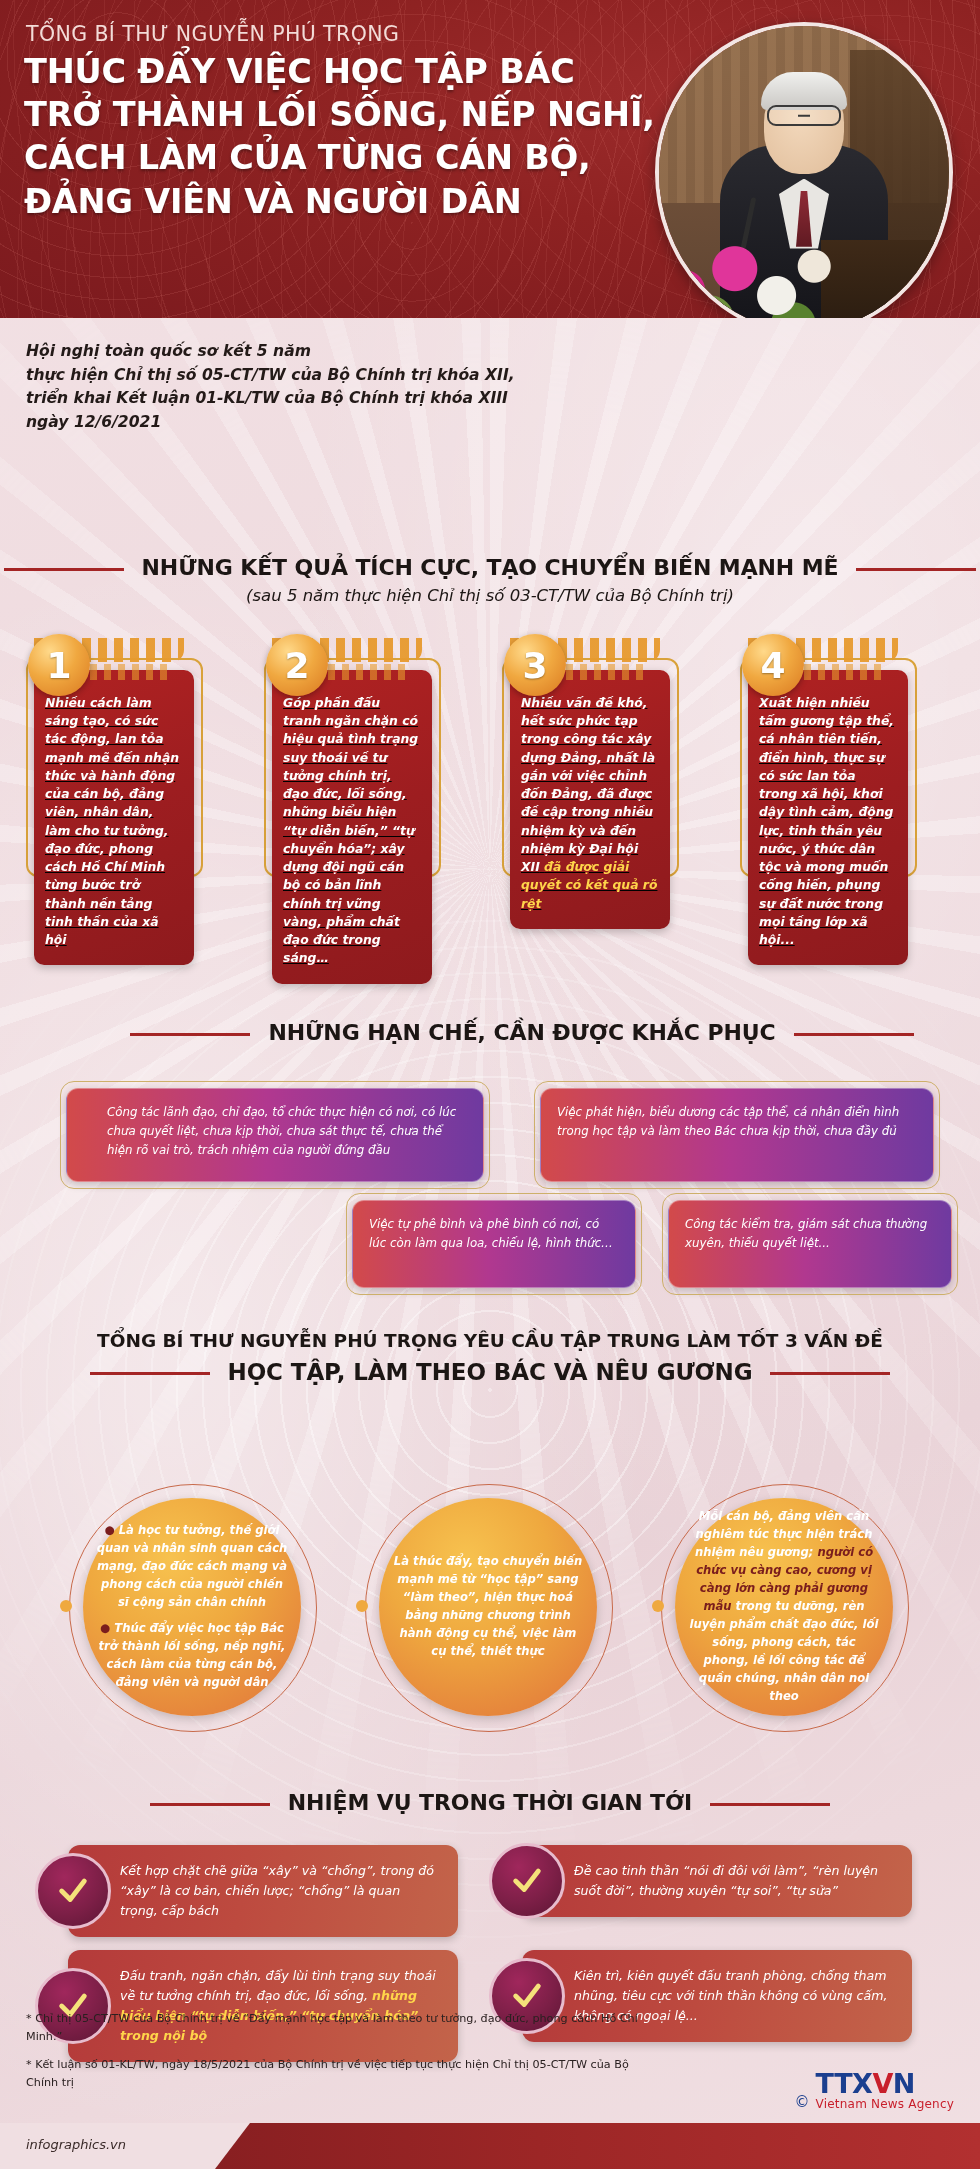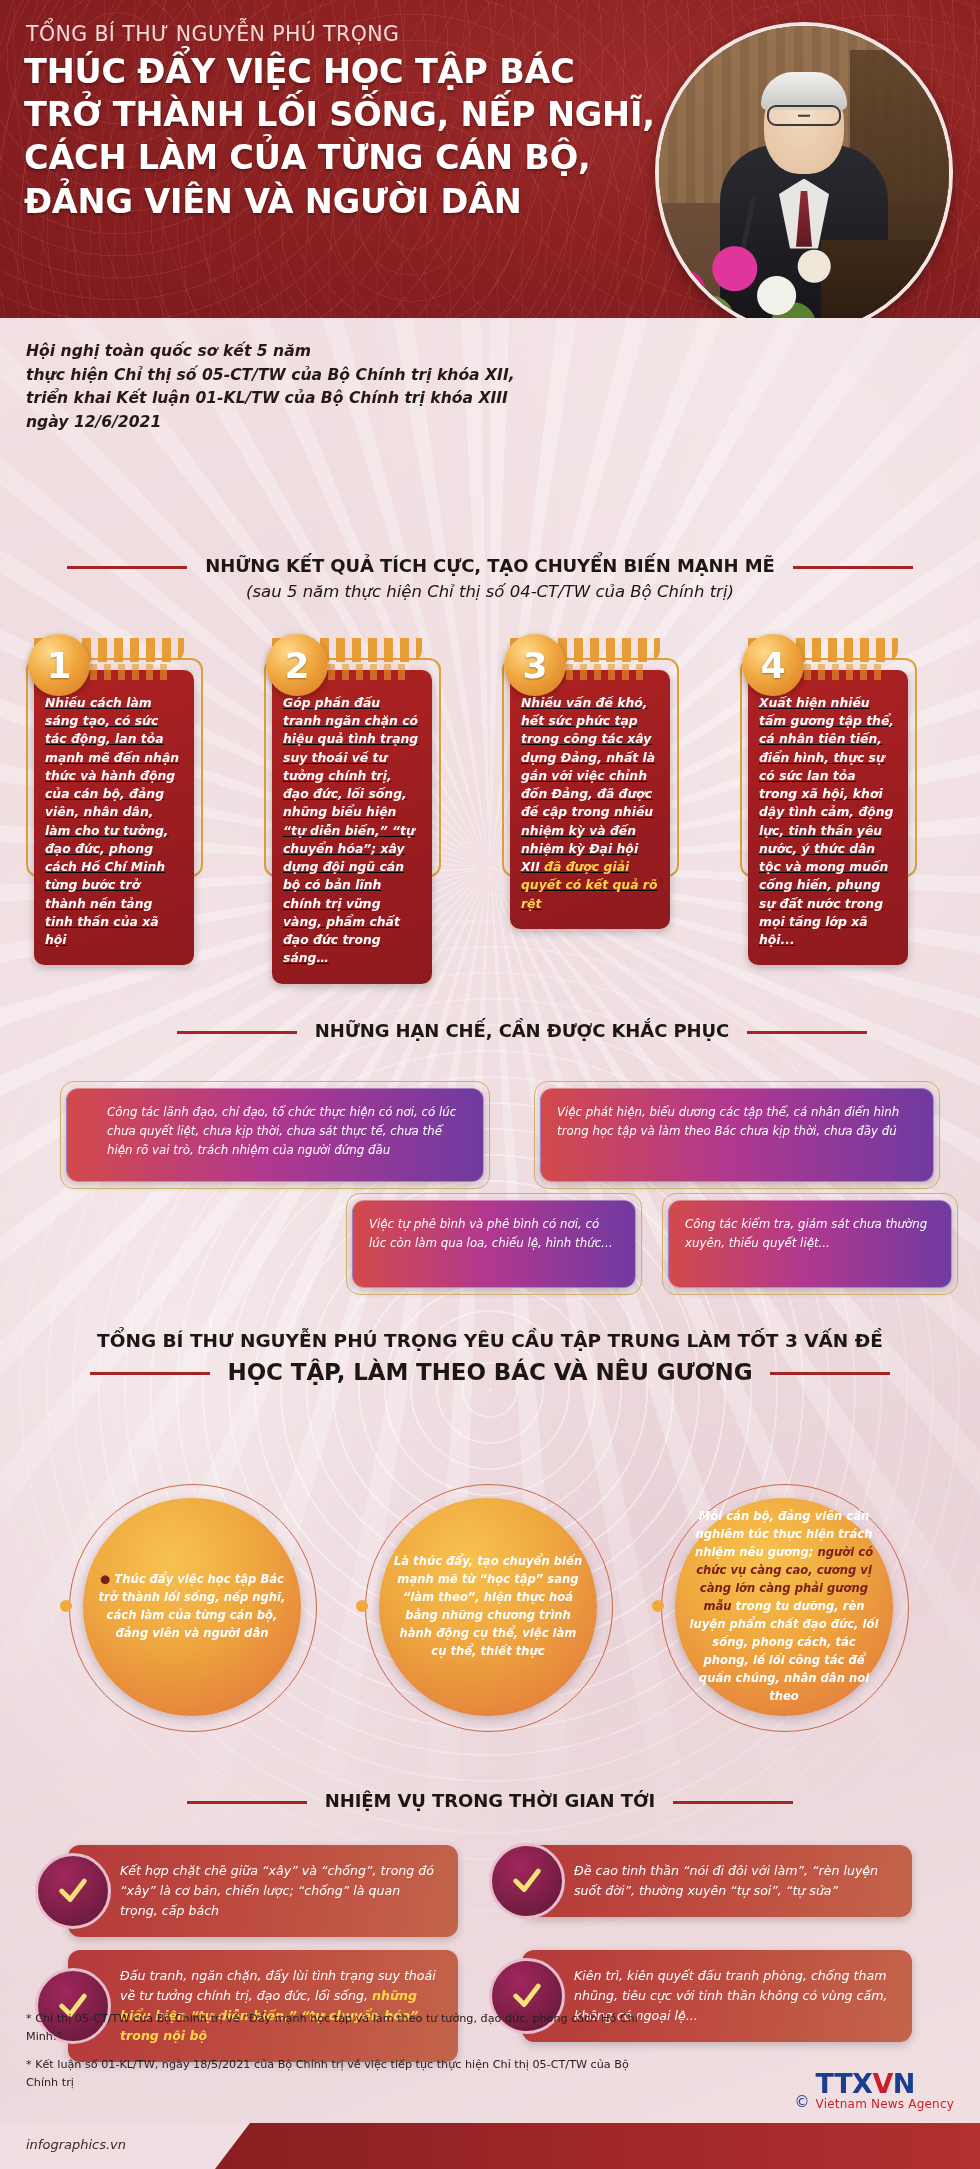--- a/index.html
+++ b/index.html
@@ -91,21 +91,21 @@
       radial-gradient(circle at 8% 90%, #4f7a2a 0 20px, transparent 21px);}
   .portrait .podium{position:absolute;right:4%;bottom:0;width:40%;height:30%;
     background:linear-gradient(180deg,#3f2a18,#2a1c10);}
 
   
   .subtitle{position:absolute;left:26px;top:340px;width:560px;
     font-style:italic;font-weight:700;font-size:15.6px;line-height:1.52;color:#231a18;}
 
   
   .sec-head{position:absolute;left:0;width:980px;text-align:center;}
-  .sec-head .t1{font-weight:700;font-size:18px;color:#1c1614;letter-spacing:-.1px;
+  .sec-head .t1{font-weight:700;font-size:22px;color:#1c1614;letter-spacing:-.1px;
     display:inline-block;position:relative;}
   .sec-head .t1:before,.sec-head .t1:after{content:"";position:absolute;top:50%;
     width:120px;height:3px;background:#a42525;}
   .sec-head .t1:before{right:100%;margin-right:18px;}
   .sec-head .t1:after{left:100%;margin-left:18px;}
   .sec-head .t2{display:block;margin-top:6px;font-style:italic;font-size:16.5px;color:#1c1614;}
 
   
   .ncard{position:absolute;width:180px;}
   .ncard .frame{position:absolute;left:6px;top:18px;width:173px;height:215px;
@@ -216,21 +216,21 @@
 
   <div class="subtitle">
     <div>Hội nghị toàn quốc sơ kết 5 năm</div>
     <div>thực hiện Chỉ thị số 05-CT/TW của Bộ Chính trị khóa XII,</div>
     <div>triển khai Kết luận 01-KL/TW của Bộ Chính trị khóa XIII</div>
     <div>ngày 12/6/2021</div>
   </div>
 
   <div class="sec-head" style="top:555px;">
     <span class="t1">NHỮNG KẾT QUẢ TÍCH CỰC, TẠO CHUYỂN BIẾN MẠNH MẼ</span>
-    <span class="t2">(sau 5 năm thực hiện Chỉ thị số 04-CT/TW của Bộ Chính trị)</span>
+    <span class="t2">(sau 5 năm thực hiện Chỉ thị số 03-CT/TW của Bộ Chính trị)</span>
   </div>
 
   <div class="ncard" style="left:20px;top:640px;">
     <div class="frame"></div>
     <div class="body">
       <div class="txt">Nhiều cách làm sáng tạo, có sức tác động, lan tỏa mạnh mẽ đến nhận thức và hành động của cán bộ, đảng viên, nhân dân, làm cho tư tưởng, đạo đức, phong cách Hồ Chí Minh từng bước trở thành nền tảng tinh thần của xã hội</div>
     </div>
     <div class="badge">
       <span>1</span>
     </div>
@@ -304,20 +304,23 @@
     <svg class="arc-label" viewBox="0 0 300 300">
       <defs>
           <path id="arc1" d="M 36,176 A 124,124 0 0 1 264,176" fill="none"></path>
         </defs>
       <text><textPath href="#arc1" startOffset="50%" text-anchor="middle">HỌC TẬP BÁC</textPath></text>
     </svg>
     <div class="circ-ring" style="left:27px;top:34px;"></div>
     <div class="circ-dot" style="left:18px;top:150px;"></div>
     <div class="circ" style="left:41px;top:48px;">
       <div class="inner">
+        <div style="margin-bottom:8px;">
+          <span style="color:#7a1d1d;">●</span> <span>Là học tư tưởng, thế giới quan và nhân sinh quan cách mạng, đạo đức cách mạng và phong cách của người chiến sĩ cộng sản chân chính</span>
+        </div>
         <div>
           <span style="color:#7a1d1d;">●</span> <span>Thúc đẩy việc học tập Bác trở thành lối sống, nếp nghĩ, cách làm của từng cán bộ, đảng viên và người dân</span>
         </div>
       </div>
     </div>
   </div>
 
   <div class="circ-wrap" style="left:338px;top:1450px;width:300px;height:300px;">
     <svg class="arc-label" viewBox="0 0 300 300">
       <defs>

